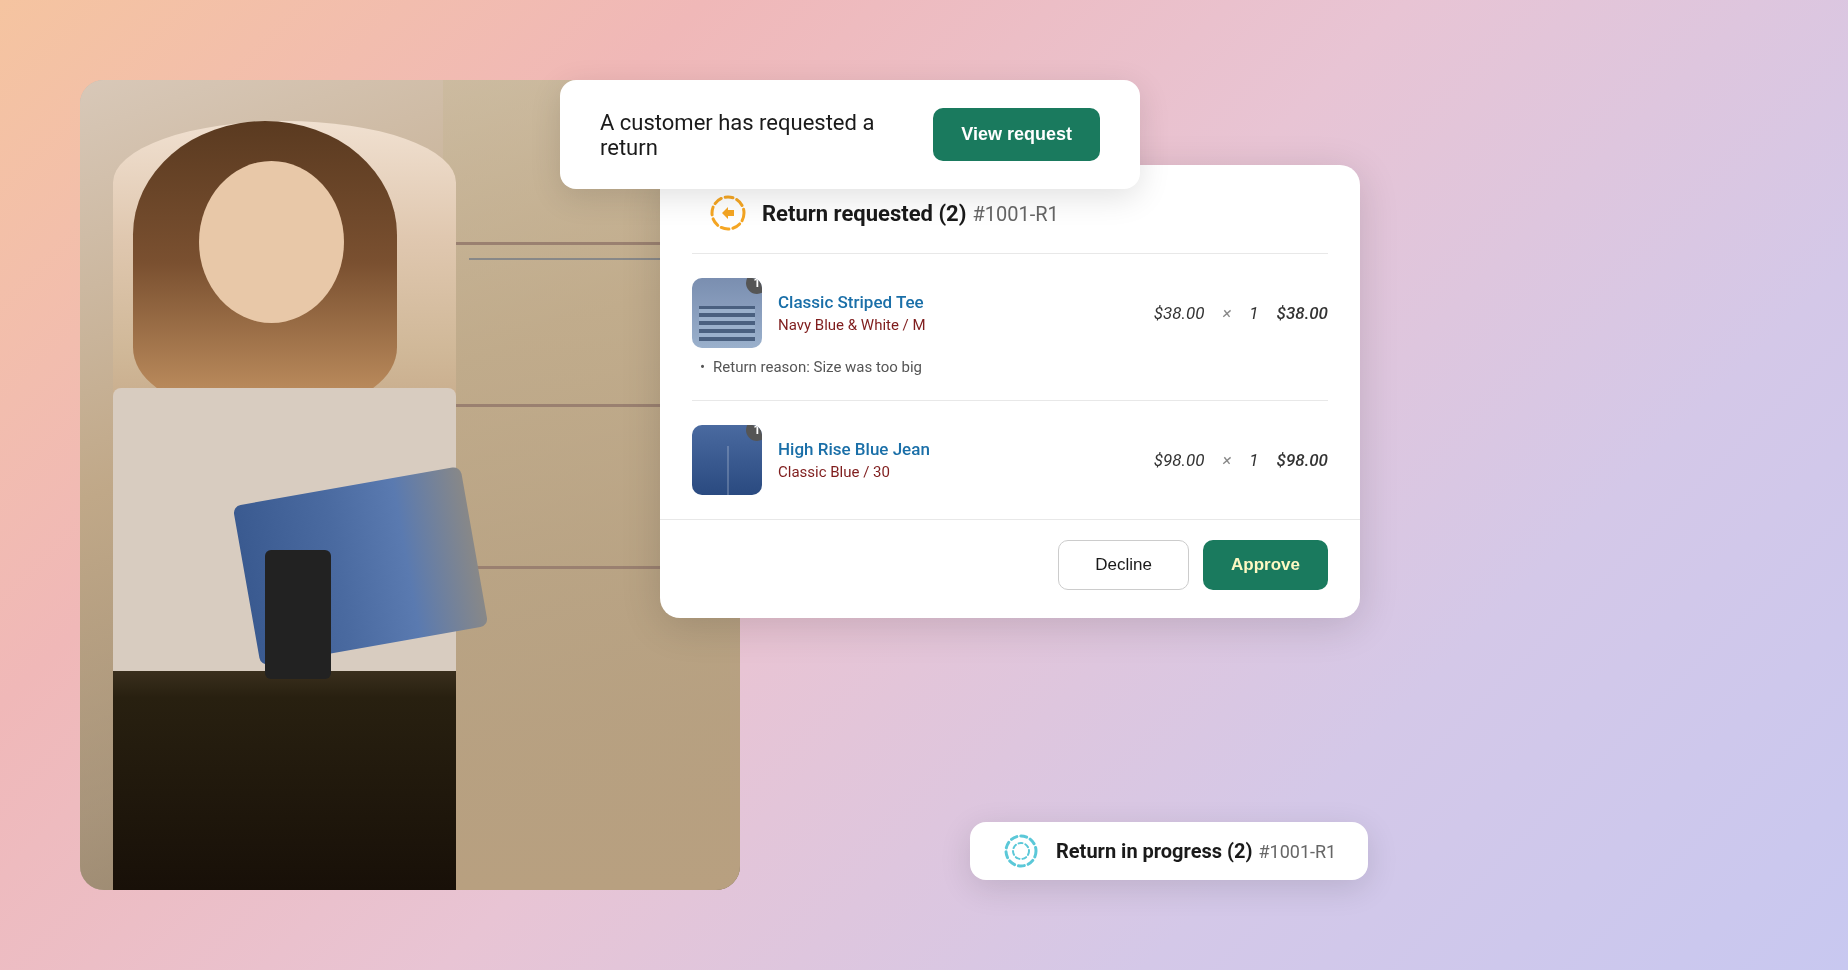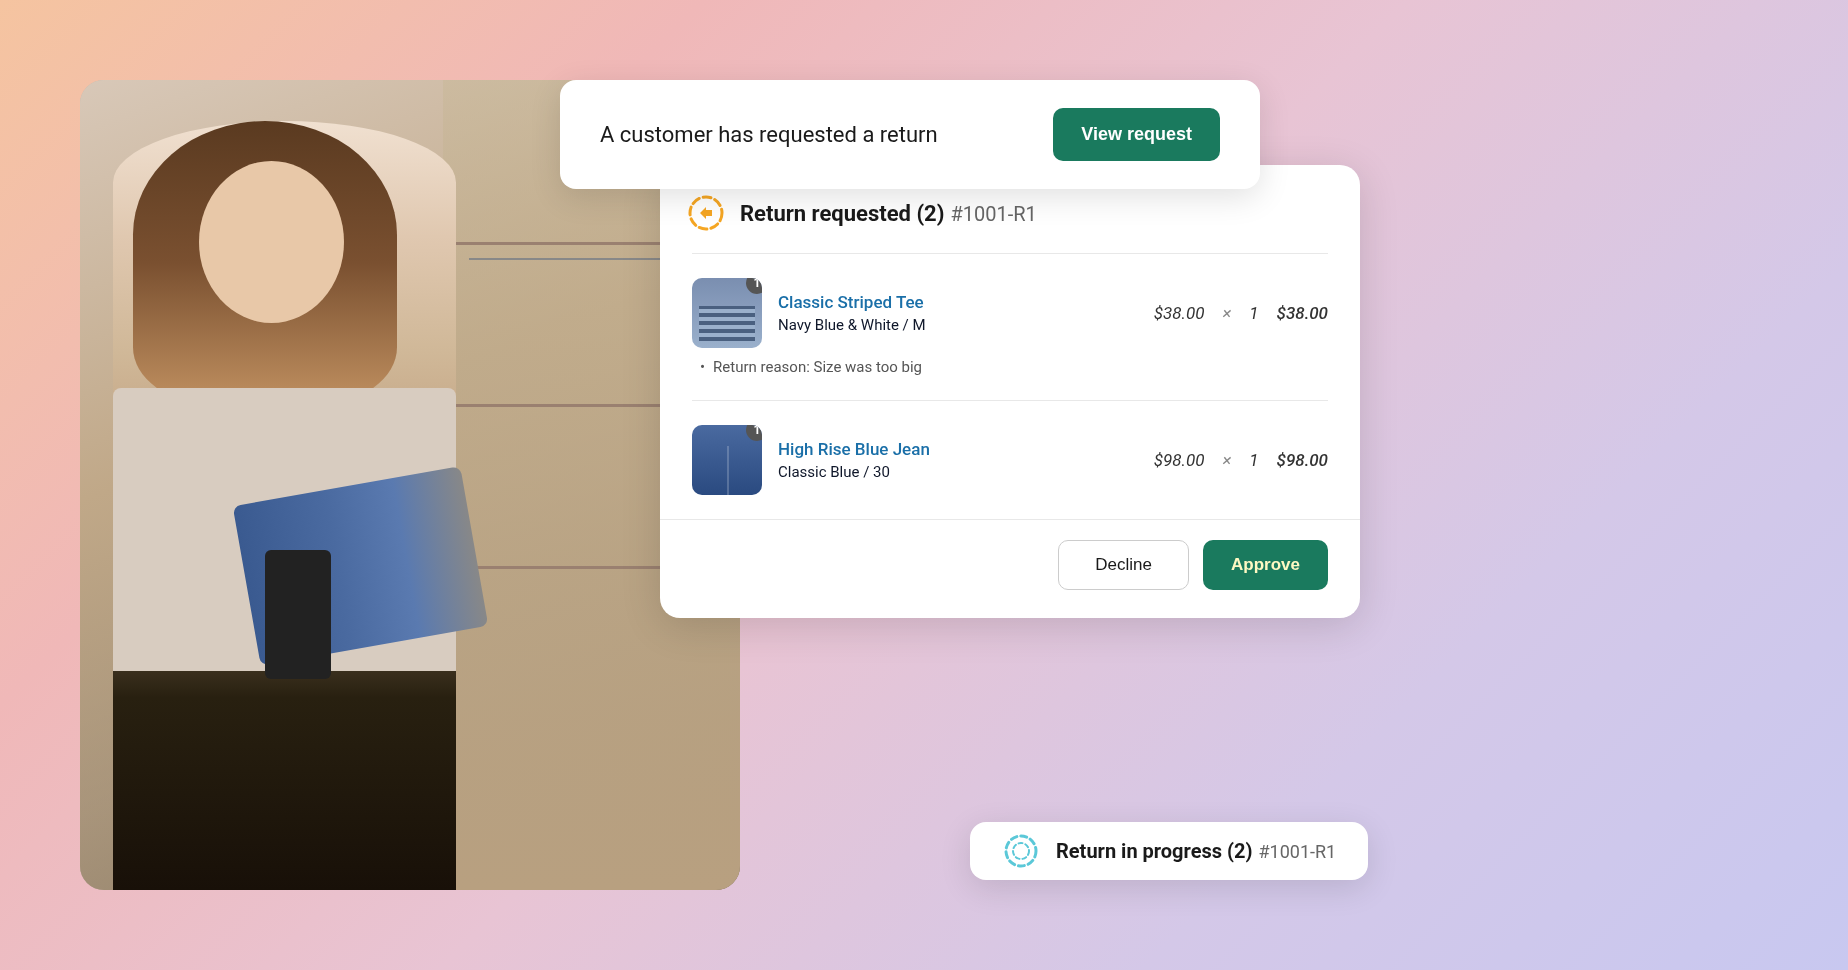--- a/index.html
+++ b/index.html
@@ -31,27 +31,27 @@
       height: 100%;
       background: linear-gradient(180deg, #d4c8bc 0%, #c0b0a0 30%, #a89888 60%, #98888078 100%);
       position: relative;
     }
 
     
     .notification-banner {
       position: absolute;
       top: 80px;
       left: 560px;
-      width: 700px;
+      width: 580px;
       background: #ffffff;
       border-radius: 16px;
       padding: 28px 40px;
       display: flex;
       align-items: center;
-      justify-content: space-between;
+      justify-content: center;
       box-shadow: 0 8px 32px rgba(0,0,0,0.12);
       z-index: 10;
     }
 
     .notification-text {
       font-size: 22px;
       color: #1a1a1a;
       font-weight: 400;
     }
 
@@ -74,21 +74,21 @@
       left: 660px;
       width: 700px;
       background: #ffffff;
       border-radius: 20px;
       box-shadow: 0 8px 40px rgba(0,0,0,0.14);
       overflow: hidden;
       z-index: 9;
     }
 
     .return-card-header {
-      padding: 28px 26px 20px;
+      padding: 28px 48px 20px;
       display: flex;
       align-items: center;
       gap: 14px;
     }
 
     .return-icon {
       width: 40px;
       height: 40px;
       flex-shrink: 0;
     }
@@ -191,21 +191,21 @@
     .product-name {
       font-size: 17px;
       color: #1a6fa8;
       text-decoration: none;
       font-weight: 500;
       cursor: pointer;
     }
 
     .product-variant {
       font-size: 15px;
-      color: #0f172a;
+      color: #7f1d1d;
       margin-top: 4px;
     }
 
     .product-pricing {
       display: flex;
       align-items: center;
       gap: 18px;
       margin-left: auto;
       white-space: nowrap;
       font-style: italic;

